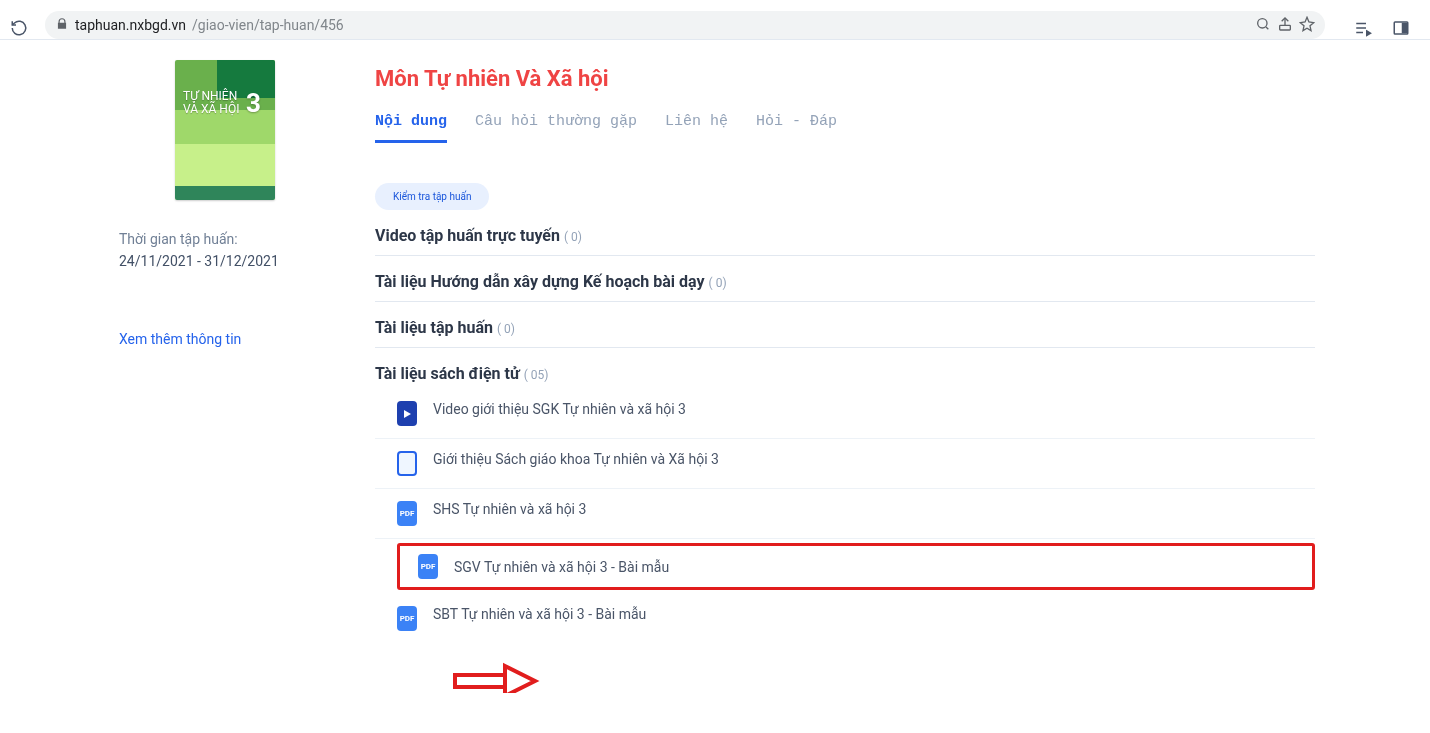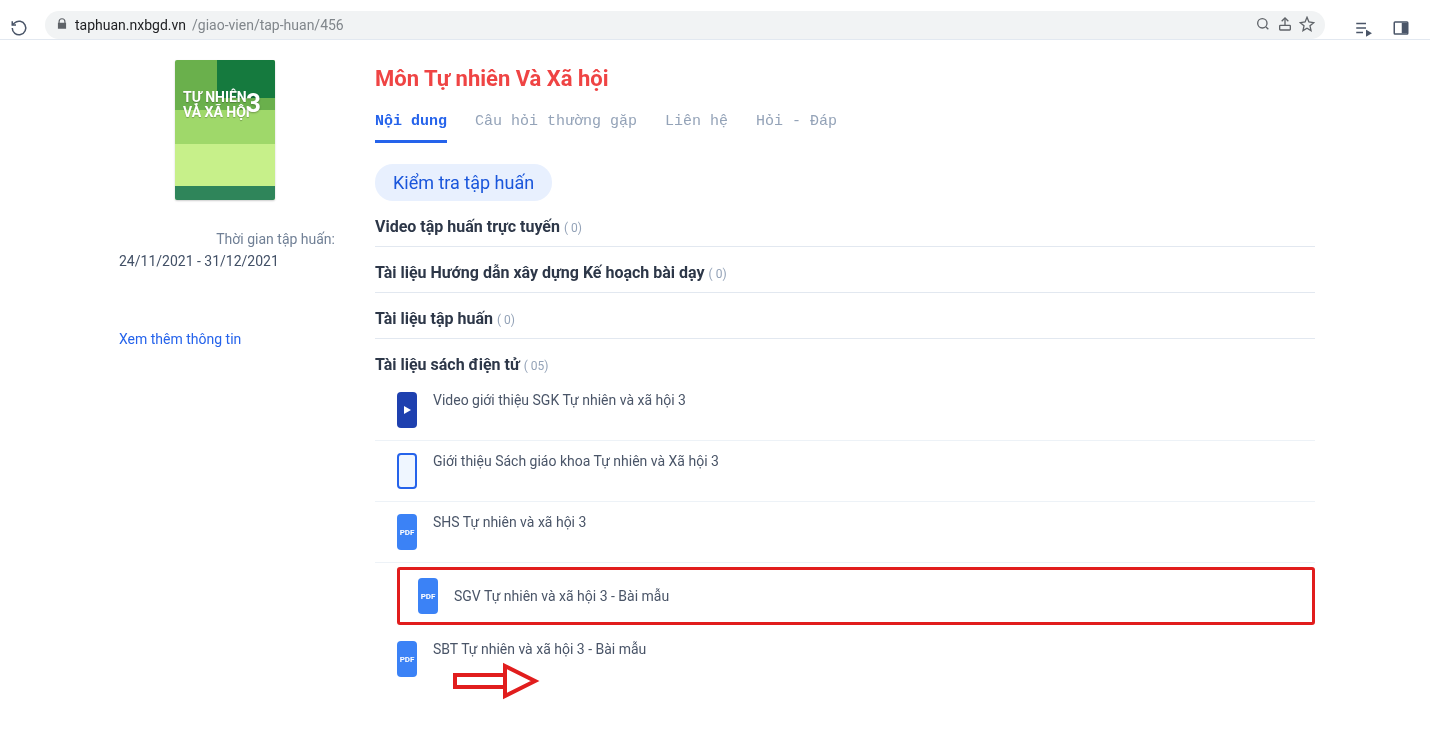--- a/index.html
+++ b/index.html
@@ -13,44 +13,44 @@
   .urlbar .host { color: #202124; }
   .urlbar .path { color: #80868b; }
   .urlbar .spacer { flex: 1; }
   .right-icons { display: flex; align-items: center; gap: 16px; margin-left: 12px; }
 
   .page { display: flex; max-width: 1200px; margin: 0 auto; padding-top: 20px; position: relative; }
 
   .side { width: 260px; padding-right: 40px; }
   .cover { width: 100px; height: 140px; margin: 0 auto; position: relative; background: linear-gradient(#6ab04c 0 36%, #9fd86a 36% 60%, #c7f08a 60% 100%); border-radius: 2px; box-shadow: 0 1px 2px rgba(0,0,0,.2); overflow: hidden; }
   .cover .band { position: absolute; top: 0; right: 0; width: 58px; height: 38px; background: #157a3e; }
-  .cover .num { position: absolute; top: 30px; left: 8px; color: #fff; font-weight: 700; font-size: 14px; line-height: 1.1; text-shadow: 0 1px 1px rgba(0,0,0,.25); }
+  .cover .num { position: absolute; top: 30px; left: 8px; color: #fff; font-weight: 400; font-size: 12px; line-height: 1.1; text-shadow: 0 1px 1px rgba(0,0,0,.25); }
   .cover .big3 { position: absolute; top: 28px; right: 14px; color: #fff; font-size: 26px; font-weight: 700; text-shadow: 0 1px 2px rgba(0,0,0,.3); }
   .cover .foot { position: absolute; bottom: 0; left: 0; right: 0; height: 14px; background: #2f855a; }
 
   .side-info { margin-top: 28px; font-size: 14px; color: #425066; line-height: 1.6; padding-left: 4px; }
-  .side-label { color: #718096; text-align: right; }
+  .side-label { color: #718096; }
   .side-link { margin-top: 58px; color: #2563eb; font-size: 14px; cursor: pointer; padding-left: 4px; }
 
   .main { flex: 1; padding-bottom: 40px; }
   .title { font-size: 22px; font-weight: 700; color: #ef4444; margin-top: 6px; }
   .tabs { display: flex; gap: 28px; margin-top: 22px; border-bottom: 1px solid transparent; font-size: 15px; }
   .tab { color: #94a3b8; cursor: pointer; padding-bottom: 10px; font-family: Liberation Mono, monospace; }
   .tab.active { color: #2563eb; font-weight: 600; border-bottom: 3px solid #2563eb; }
 
-  .pill { display: inline-block; margin-top: 20px; background: #e8f0fe; color: #1a56db; border-radius: 18px; padding: 8px 18px; font-size: 18px; cursor: pointer; }
+  .pill { display: inline-block; margin-top: 39px; background: #e8f0fe; color: #1a56db; border-radius: 18px; padding: 8px 18px; font-size: 10px; cursor: pointer; }
 
   .section { padding: 16px 0 10px; border-bottom: 1px solid #e2e8f0; }
   .section h3 { font-size: 16px; font-weight: 700; color: #2d3748; display: inline-block; }
   .count { font-size: 12px; color: #94a3b8; margin-left: 4px; font-weight: 400; }
 
   .items { margin-top: 6px; }
   .item { display: flex; gap: 16px; padding: 12px 0 12px 22px; border-bottom: 1px solid #edf2f7; font-size: 14px; color: #4a5568; cursor: pointer; }
   .item:last-child { border-bottom: none; }
-  .badge { width: 20px; height: 36px; border-radius: 4px; display: inline-flex; align-items: center; justify-content: center; font-size: 8px; font-weight: 700; color: #fff; flex-shrink: 0; }
+  .badge { width: 20px; height: 25px; border-radius: 4px; display: inline-flex; align-items: center; justify-content: center; font-size: 8px; font-weight: 700; color: #fff; flex-shrink: 0; }
   .badge.play { background: #1e40af; }
   .badge.card { background: #eff6ff; border: 2px solid #2563eb; }
   .badge.pdf { background: #3b82f6; }
 
   .highlight-box { border: 3px solid #e11d1d; border-radius: 3px; margin: 4px 0 4px 22px; padding: 8px 0 8px 0; display: flex; align-items: center; }
   .highlight-inner { display: flex; align-items: center; gap: 16px; padding-left: 0; font-size: 14px; color: #4a5568; width: 100%; }
   .highlight-inner .badge { margin-left: 18px; }
 
   .arrow { position: absolute; left: 340px; top: 626px; width: 80px; height: 30px; pointer-events: none; }
   .arrow svg { overflow: visible; }

